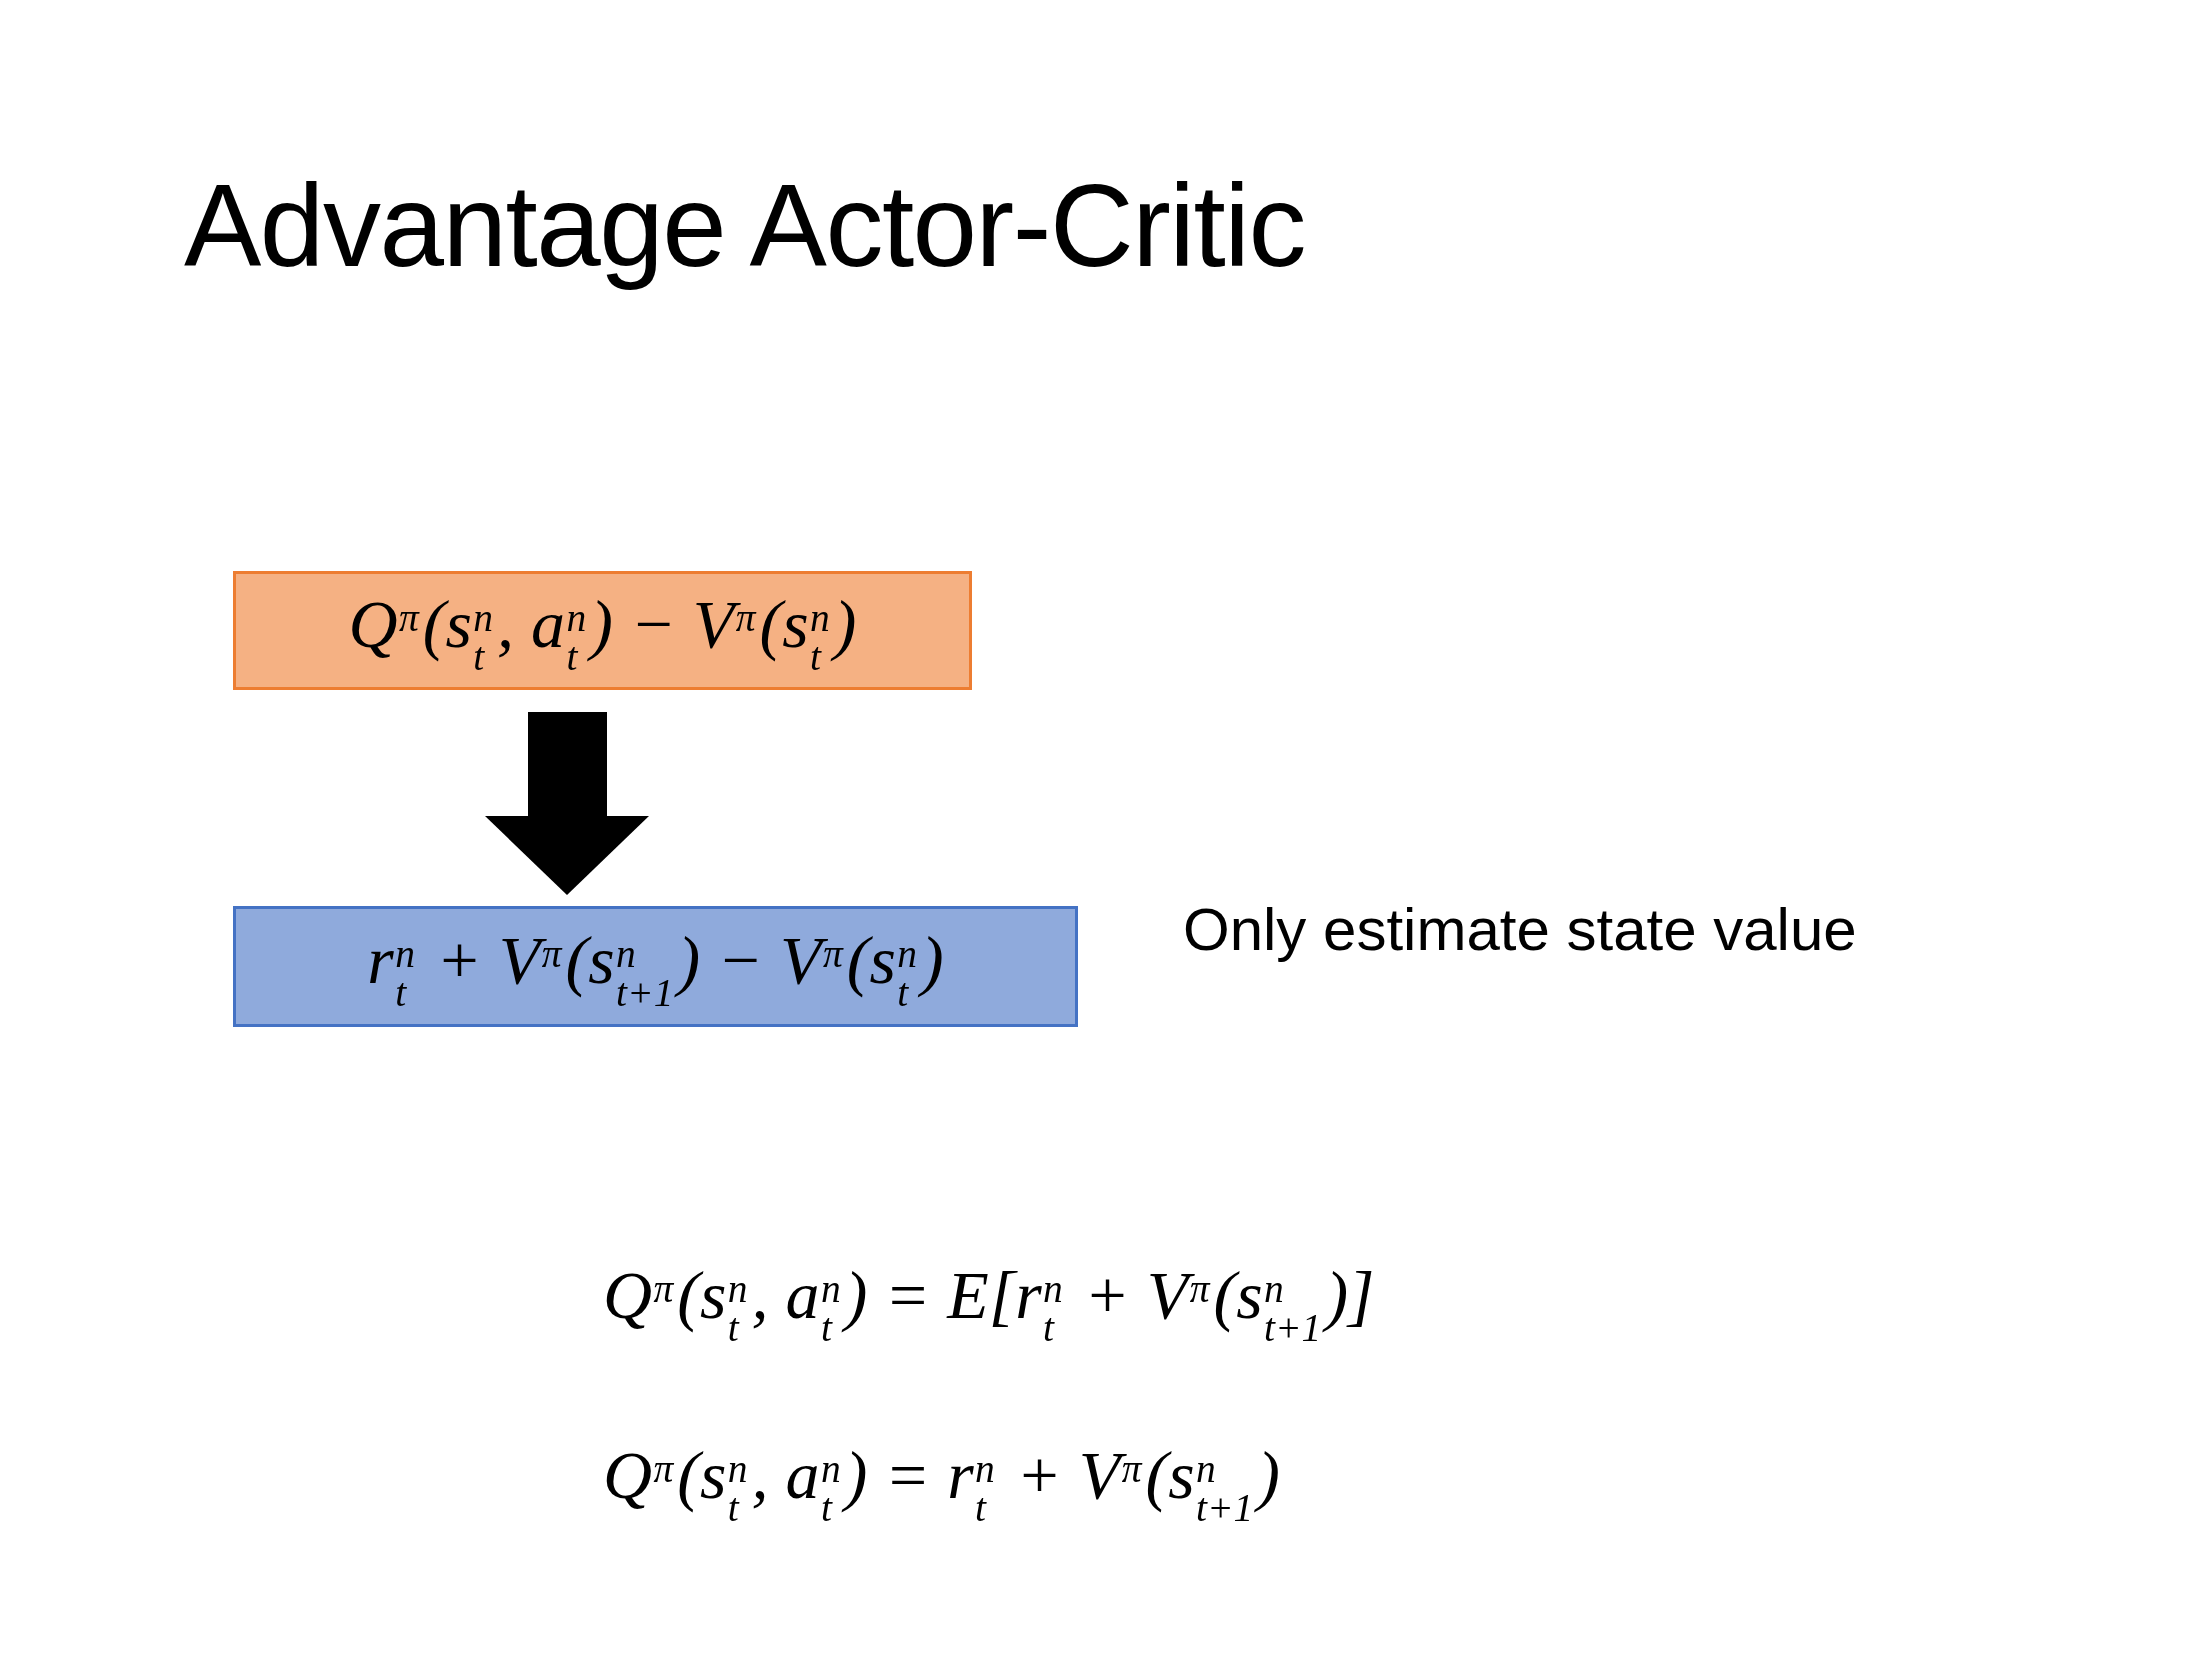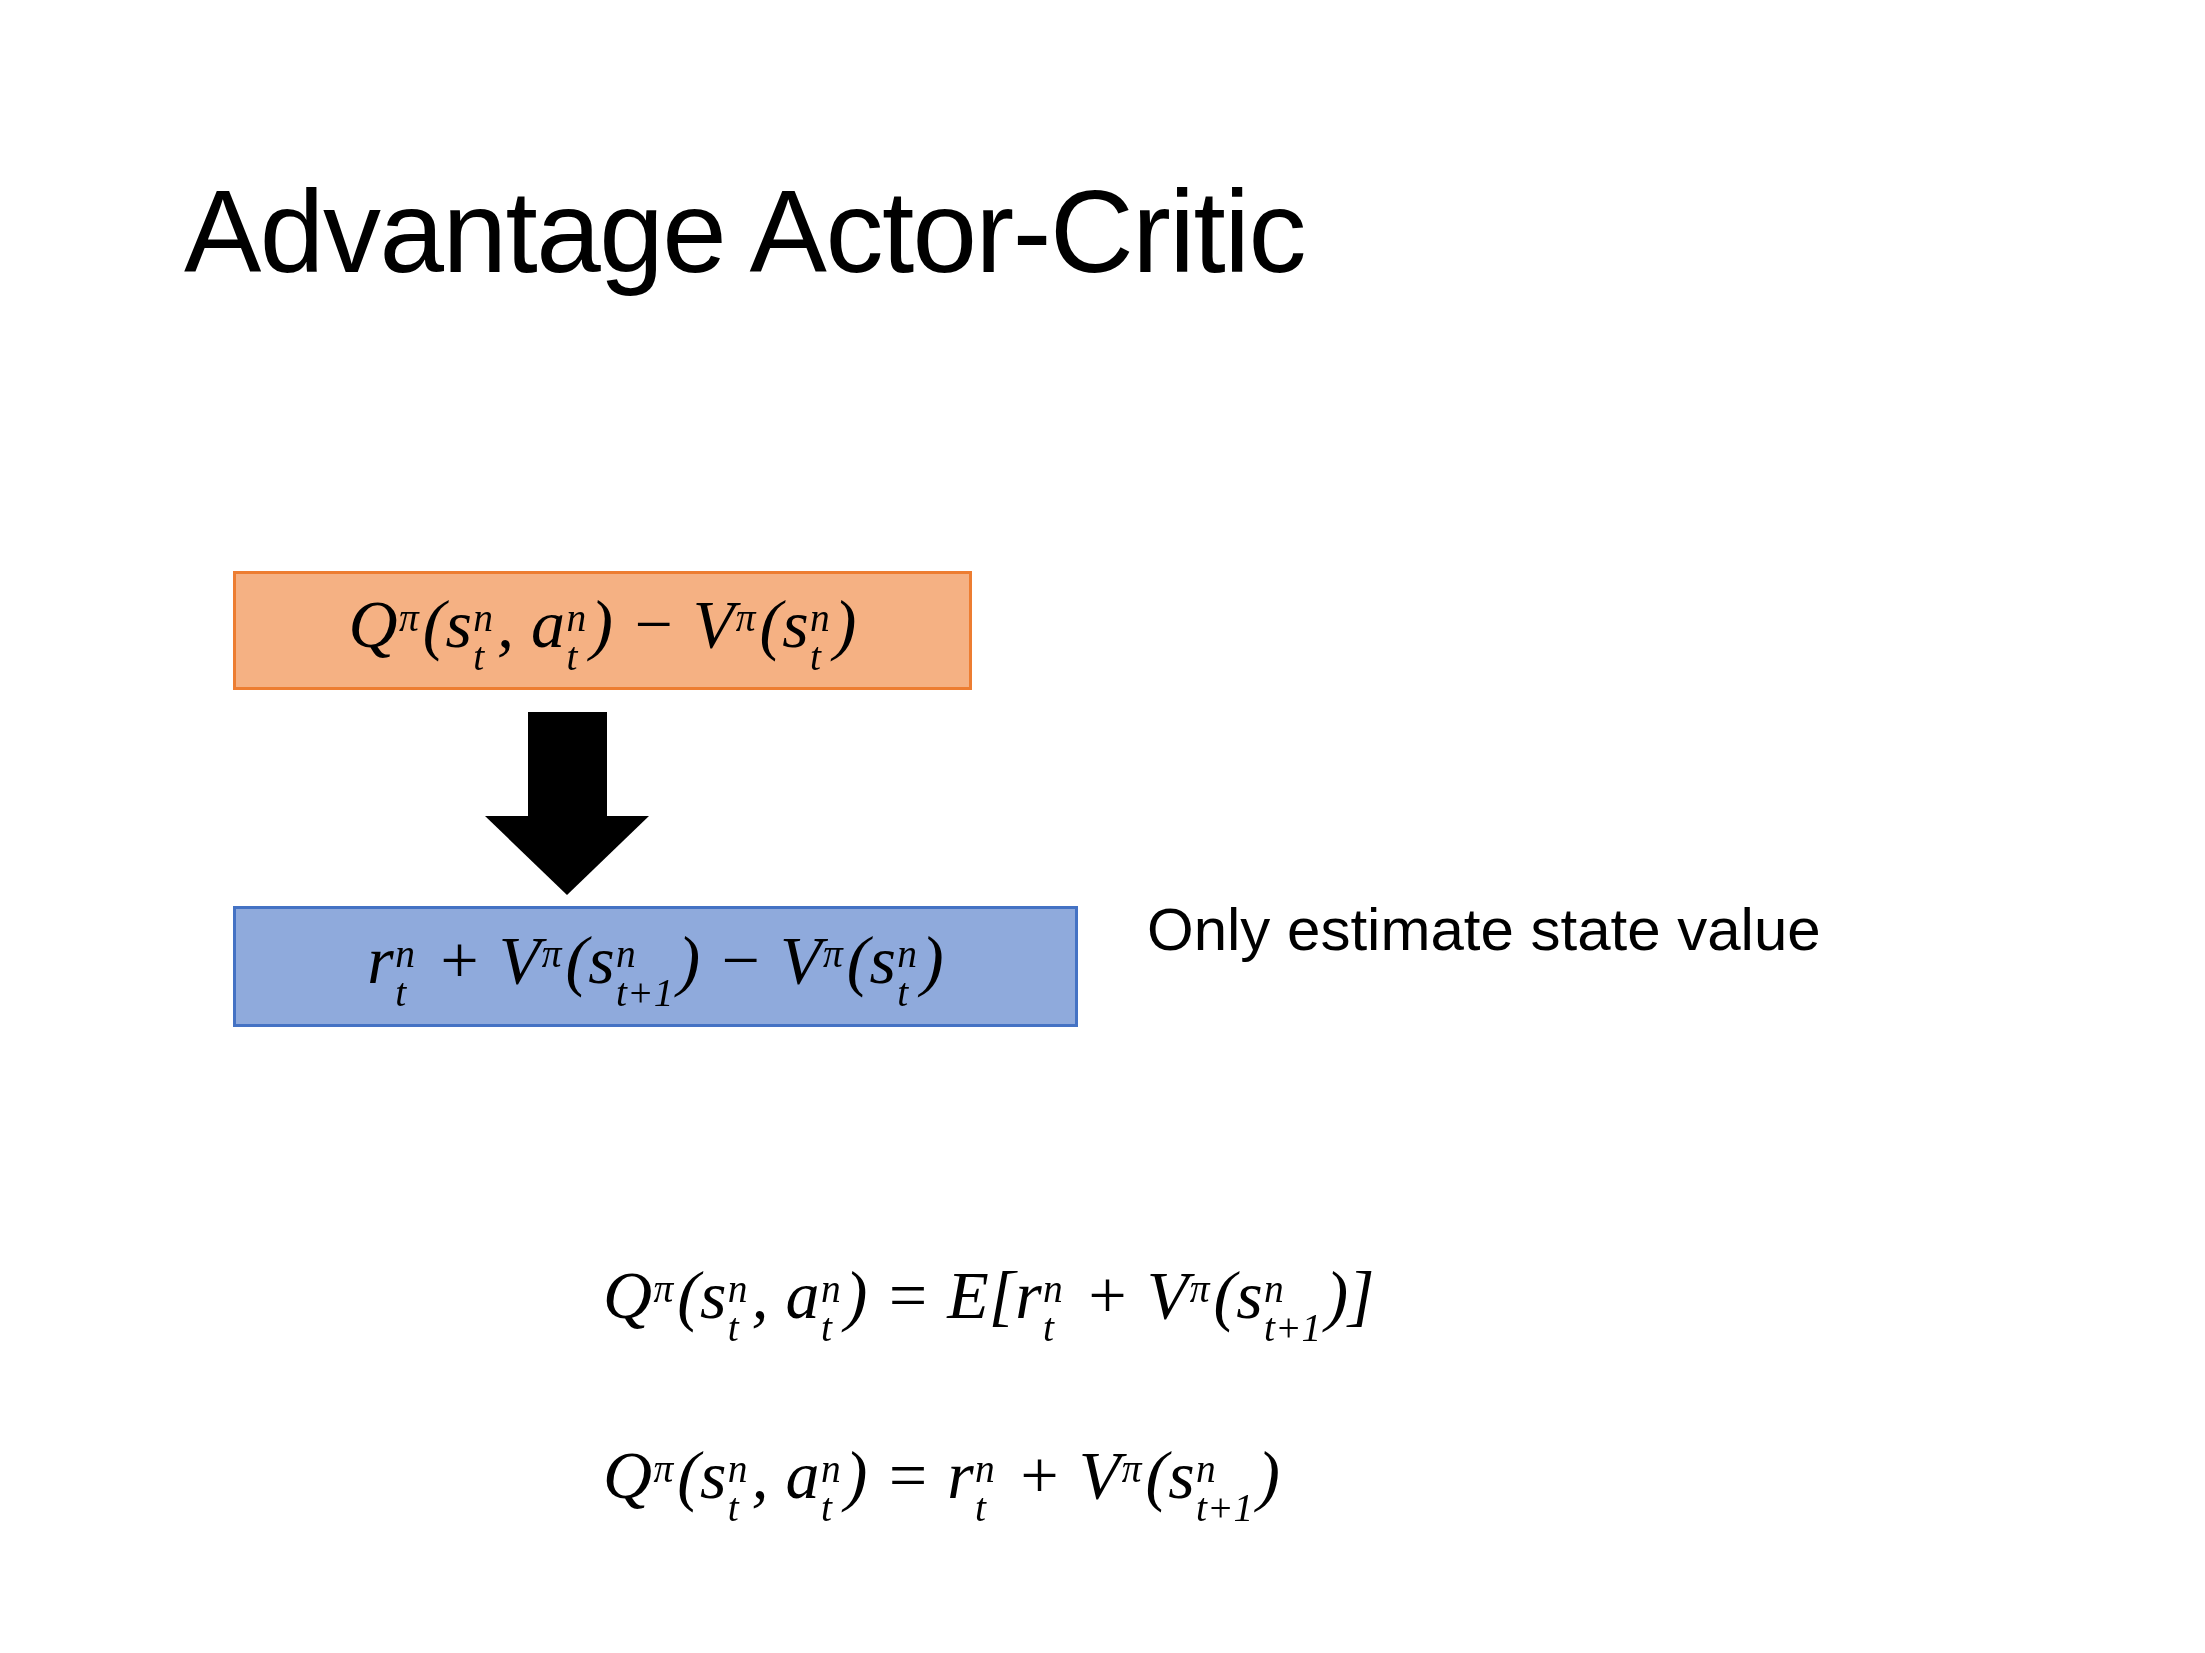--- a/index.html
+++ b/index.html
@@ -12,21 +12,21 @@
     width: 2205px;
     height: 1654px;
     background: #ffffff;
     overflow: hidden;
     font-family: "Liberation Sans", sans-serif;
     color: #000000;
   }
   .title {
     position: absolute;
     left: 184px;
-    top: 165px;
+    top: 159px;
     margin: 0;
     font-size: 116px;
     font-weight: 400;
     letter-spacing: -1.5px;
     font-family: "Liberation Sans", sans-serif;
     color: #000000;
     white-space: nowrap;
   }
   .box {
     position: absolute;
@@ -76,21 +76,21 @@
     line-height: 1.3;
     font-family: "Liberation Sans", sans-serif;
     color: #000000;
   }
   .note-top {
     left: 1099px;
     top: 553px;
     width: 897px;
   }
   .note-mid1 {
-    left: 1147px;
+    left: 1183px;
     top: 891px;
     white-space: nowrap;
   }
   .note-mid2 {
     left: 1183px;
     top: 1000px;
     white-space: nowrap;
   }
   .arrow {
     position: absolute;

